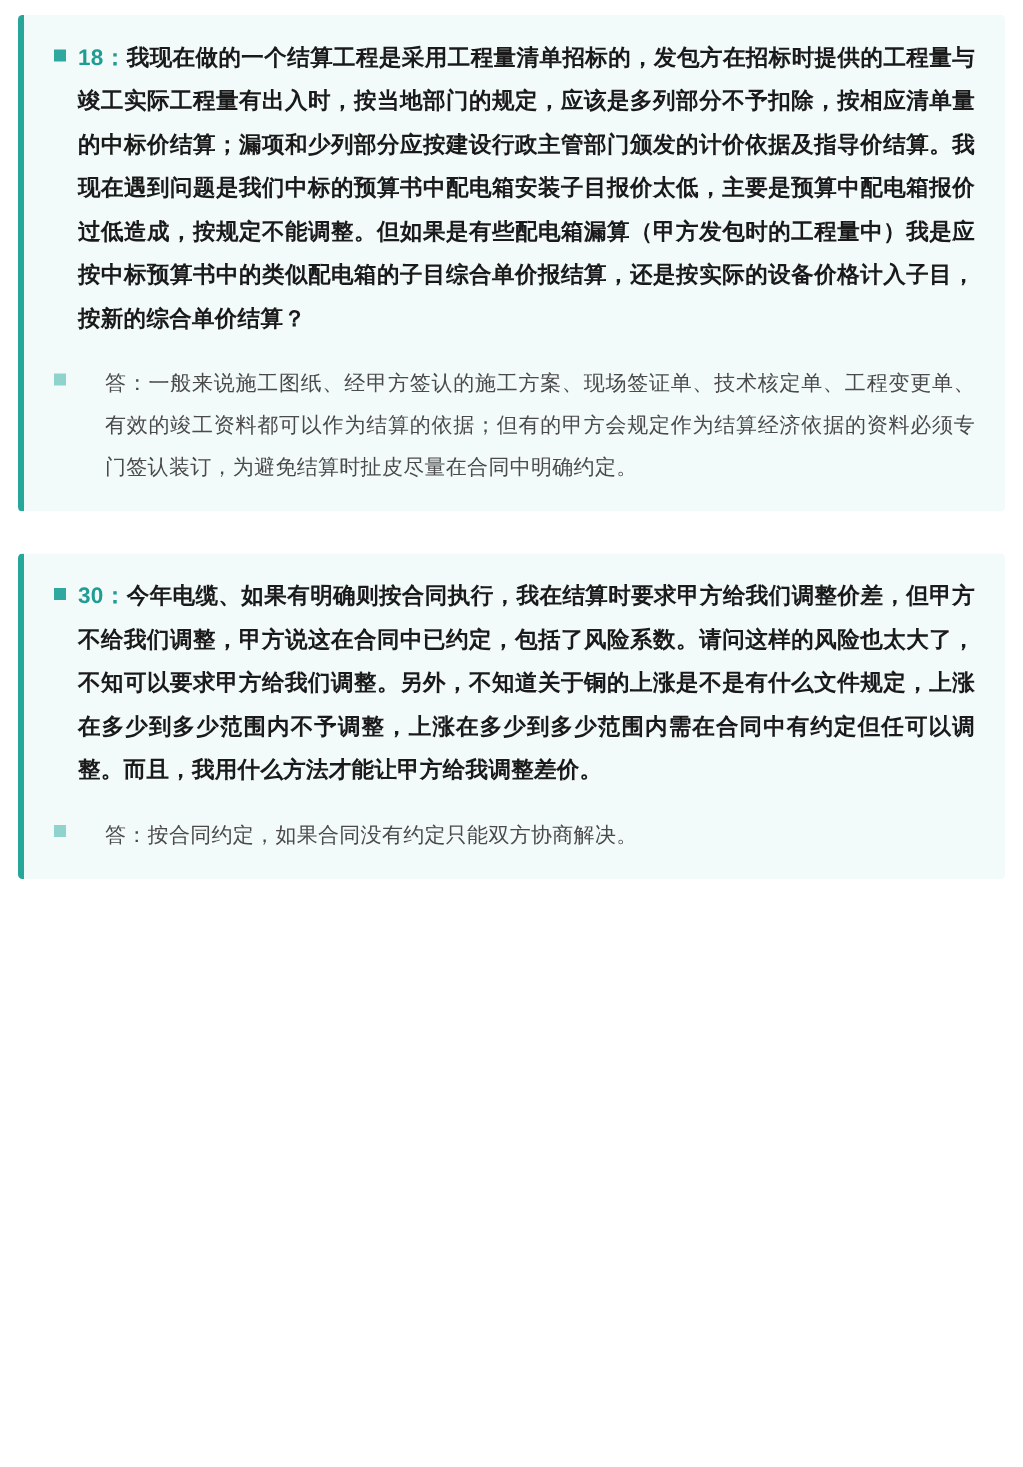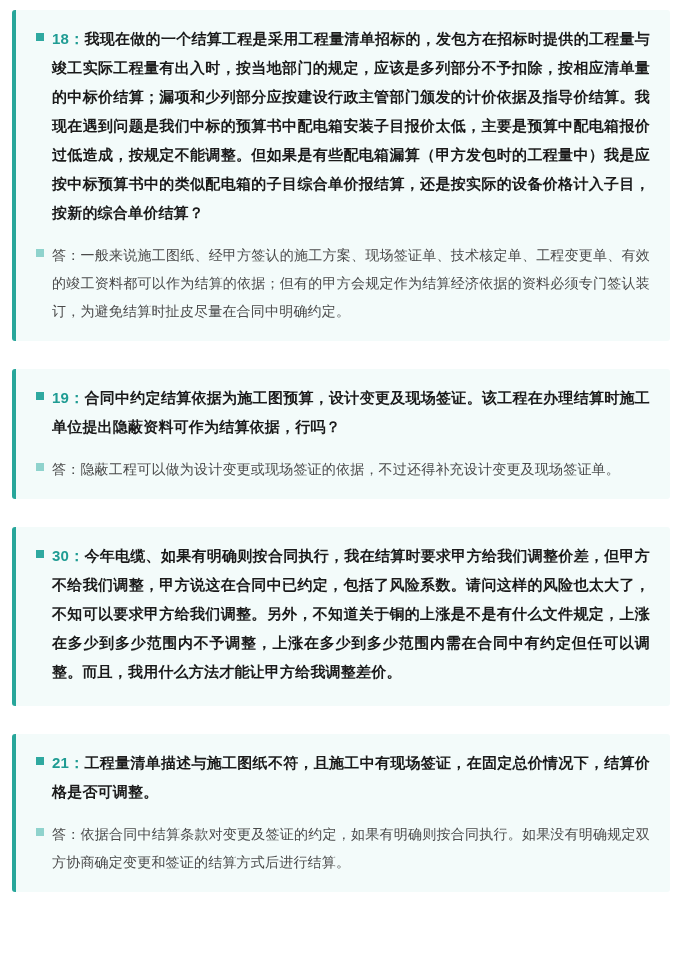--- a/index.html
+++ b/index.html
@@ -32,20 +32,21 @@
   }
   .q-block {
     display: flex;
     align-items: flex-start;
     margin-bottom: 4px;
   }
   .a-block {
     display: flex;
     align-items: flex-start;
     margin-top: 14px;
+    gap: 18px;
   }
   .marker {
     flex: 0 0 auto;
     width: 8px;
     height: 8px;
     background: #2fa9a0;
     margin-top: 9px;
     margin-right: 8px;
   }
   .a-block .marker {
@@ -86,42 +87,26 @@
     <div class="q-block">
       <span class="marker"></span>
       <div class="q-text"><span class="q-num">18：</span><span>我现在做的一个结算工程是采用工程量清单招标的，发包方在招标时提供的工程量与竣工实际工程量有出入时，按当地部门的规定，应该是多列部分不予扣除，按相应清单量的中标价结算；漏项和少列部分应按建设行政主管部门颁发的计价依据及指导价结算。我现在遇到问题是我们中标的预算书中配电箱安装子目报价太低，主要是预算中配电箱报价过低造成，按规定不能调整。但如果是有些配电箱漏算（甲方发包时的工程量中）我是应按中标预算书中的类似配电箱的子目综合单价报结算，还是按实际的设备价格计入子目，按新的综合单价结算？</span></div>
     </div>
     <div class="a-block">
       <span class="marker"></span>
       <div class="a-text"><span class="a-label">答：</span><span>一般来说施工图纸、经甲方签认的施工方案、现场签证单、技术核定单、工程变更单、有效的竣工资料都可以作为结算的依据；但有的甲方会规定作为结算经济依据的资料必须专门签认装订，为避免结算时扯皮尽量在合同中明确约定。</span></div>
     </div>
   </div>
 
-  <div class="qa-card">
-    <div class="q-block">
-      <span class="marker"></span>
-      <div class="q-text"><span class="q-num">19：</span><span>合同中约定结算依据为施工图预算，设计变更及现场签证。该工程在办理结算时施工单位提出隐蔽资料可作为结算依据，行吗？</span></div>
-    </div>
-    <div class="a-block">
-      <span class="marker"></span>
-      <div class="a-text"><span class="a-label">答：</span><span>隐蔽工程可以做为设计变更或现场签证的依据，不过还得补充设计变更及现场签证单。</span></div>
-    </div>
-  </div>
 
   <div class="qa-card">
     <div class="q-block">
       <span class="marker"></span>
       <div class="q-text"><span class="q-num">30：</span><span>今年电缆、如果有明确则按合同执行，我在结算时要求甲方给我们调整价差，但甲方不给我们调整，甲方说这在合同中已约定，包括了风险系数。请问这样的风险也太大了，不知可以要求甲方给我们调整。另外，不知道关于铜的上涨是不是有什么文件规定，上涨在多少到多少范围内不予调整，上涨在多少到多少范围内需在合同中有约定但任可以调整。而且，我用什么方法才能让甲方给我调整差价。</span></div>
     </div>
+    <div class="a-block">
+      <span class="marker"></span>
+      <div class="a-text"><span class="a-label">答：</span><span>按合同约定，如果合同没有约定只能双方协商解决。</span></div>
+    </div>
   </div>
 
-  <div class="qa-card">
-    <div class="q-block">
-      <span class="marker"></span>
-      <div class="q-text"><span class="q-num">21：</span><span>工程量清单描述与施工图纸不符，且施工中有现场签证，在固定总价情况下，结算价格是否可调整。</span></div>
-    </div>
-    <div class="a-block">
-      <span class="marker"></span>
-      <div class="a-text"><span class="a-label">答：</span><span>依据合同中结算条款对变更及签证的约定，如果有明确则按合同执行。如果没有明确规定双方协商确定变更和签证的结算方式后进行结算。</span></div>
-    </div>
-  </div>
 
 </div>
 
 </body></html>

